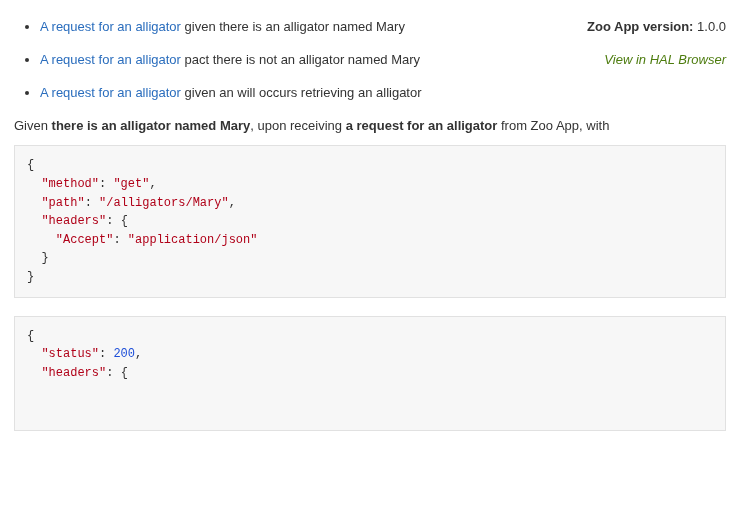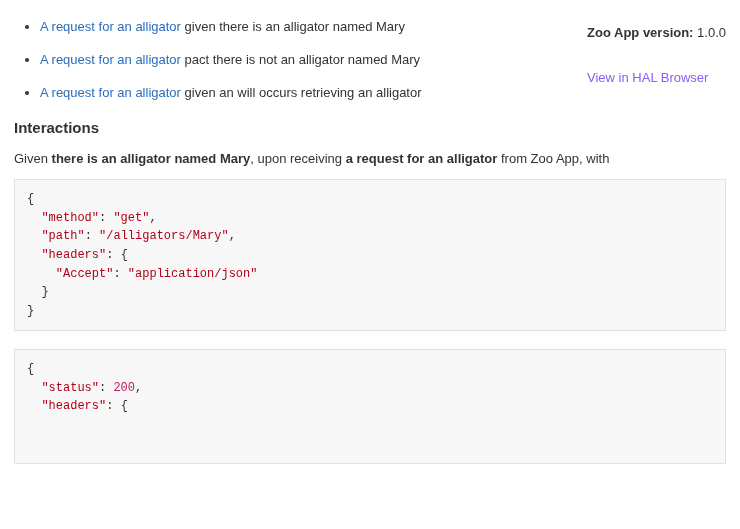--- a/index.html
+++ b/index.html
@@ -12,34 +12,35 @@
     background: #fff;
   }
   .page {
     width: 740px;
     box-sizing: border-box;
     padding: 18px 14px 0 14px;
     position: relative;
   }
   .meta {
     position: absolute;
-    top: 24px;
+    top: 18px;
     right: 14px;
-    text-align: left;
+    text-align: right;
     font-size: 13px;
   }
   .meta-line {
     margin-bottom: 10px;
   }
   .meta-line strong { font-weight: 700; }
   .hal-link {
-    color: #8b5cf6;
+    color: #4d7c0f;
     text-decoration: none;
     display: inline-block;
-    margin-top: 16px;
+    margin-top: 4px;
+    font-style: italic;
   }
   h1 {
     font-size: 17px;
     font-weight: 700;
     margin: 10px 0 24px 0;
   }
   h2.section {
     font-size: 15px;
     font-weight: 700;
     margin: 0 0 12px 0;
@@ -66,21 +67,21 @@
     margin: 8px 0 18px 0;
     padding: 10px 12px;
     font-family: Menlo, Monaco, Consolas, "Courier New", monospace;
     font-size: 12px;
     line-height: 1.55;
     white-space: pre;
     overflow: hidden;
   }
   .tok-key { color: #b00018; }
   .tok-str { color: #b00018; }
-  .tok-num { color: #be185d; }
+  .tok-num { color: #1d4ed8; }
   .tok-punc { color: #333; }
 </style>
 </head>
 <body>
 
 <div class="page">
 
   <div class="meta">
     <div class="meta-line">
       <strong>Zoo App version:</strong>
@@ -96,21 +97,20 @@
       <a href="#" class="req-link">A request for an alligator</a><span> given there is an alligator named Mary</span>
     </li>
     <li>
       <a href="#" class="req-link">A request for an alligator</a><span> pact there is not an alligator named Mary</span>
     </li>
     <li>
       <a href="#" class="req-link">A request for an alligator</a><span> given an will occurs retrieving an alligator</span>
     </li>
   </ul>
 
-  <h2 class="section">Interactions</h2>
 
   <p class="para">
     <span>Given </span><strong>there is an alligator named Mary</strong><span>, upon receiving </span><strong>a request for an alligator</strong><span> from Zoo App, with</span>
   </p>
 
   <pre class="code" id="request-code"><span class="tok-punc">{</span>
   <span class="tok-key">"method"</span><span class="tok-punc">:</span> <span class="tok-str">"get"</span><span class="tok-punc">,</span>
   <span class="tok-key">"path"</span><span class="tok-punc">:</span> <span class="tok-str">"/alligators/Mary"</span><span class="tok-punc">,</span>
   <span class="tok-key">"headers"</span><span class="tok-punc">:</span> <span class="tok-punc">{</span>
     <span class="tok-key">"Accept"</span><span class="tok-punc">:</span> <span class="tok-str">"application/json"</span>

